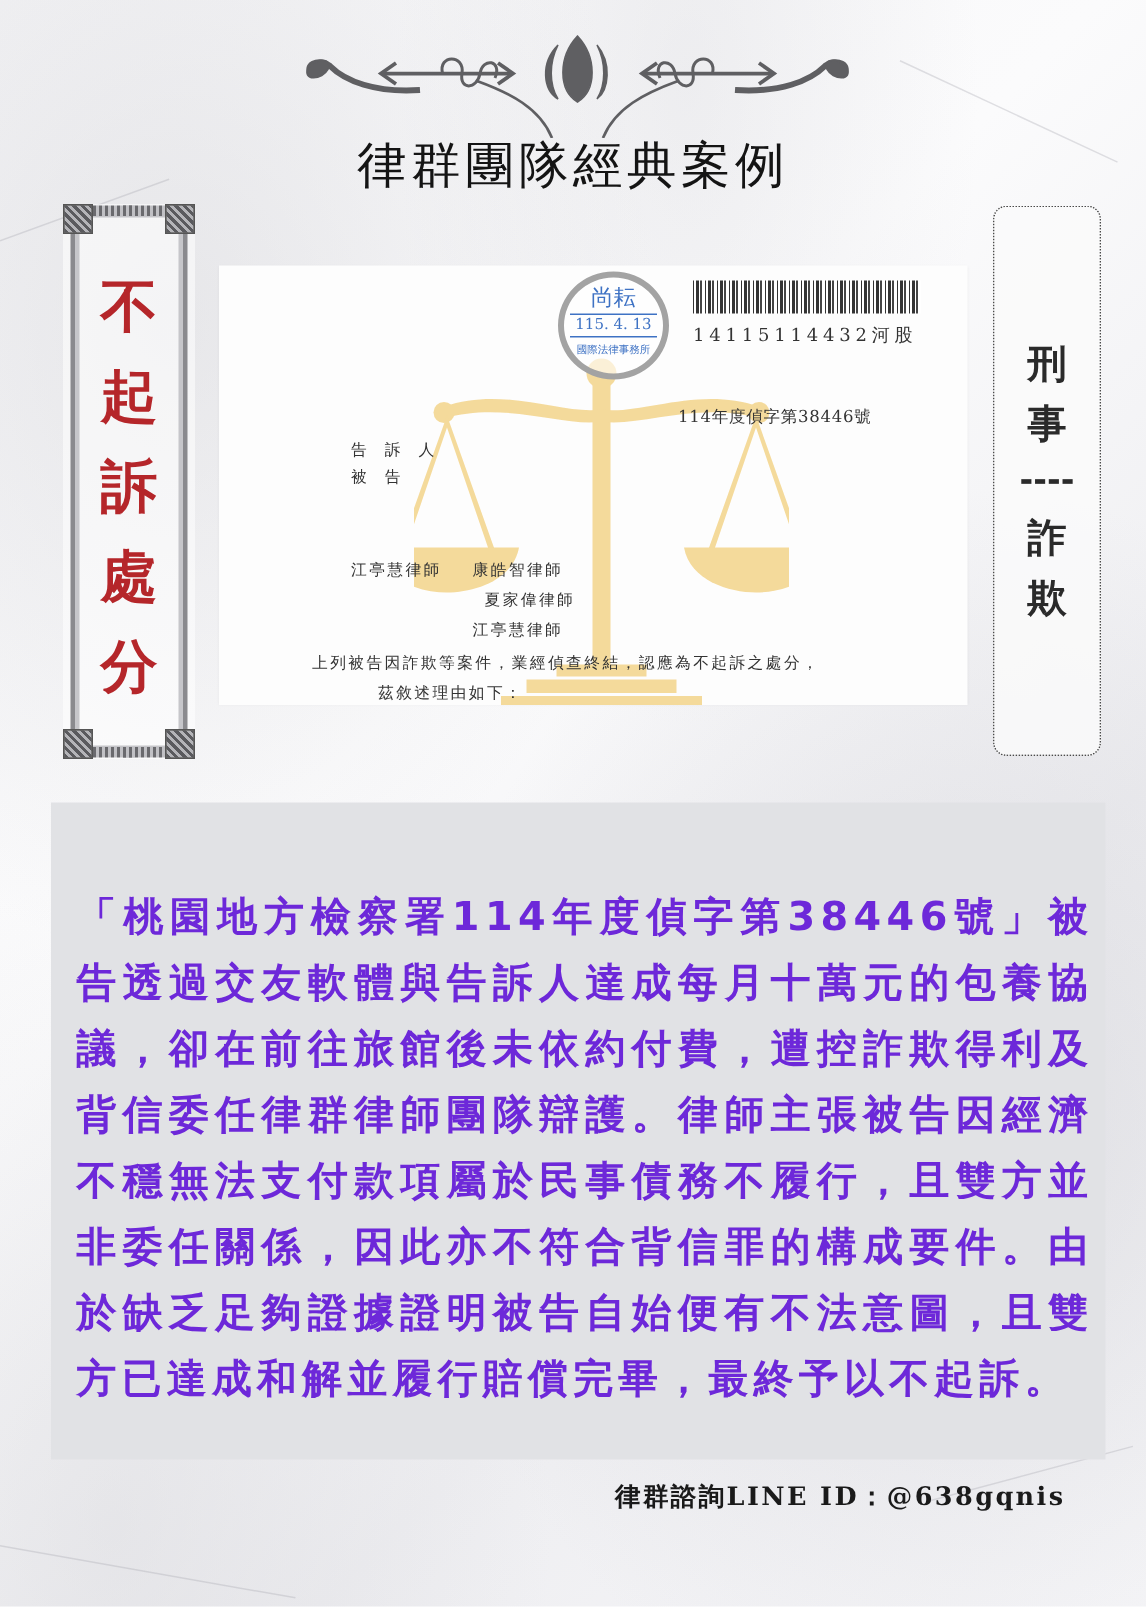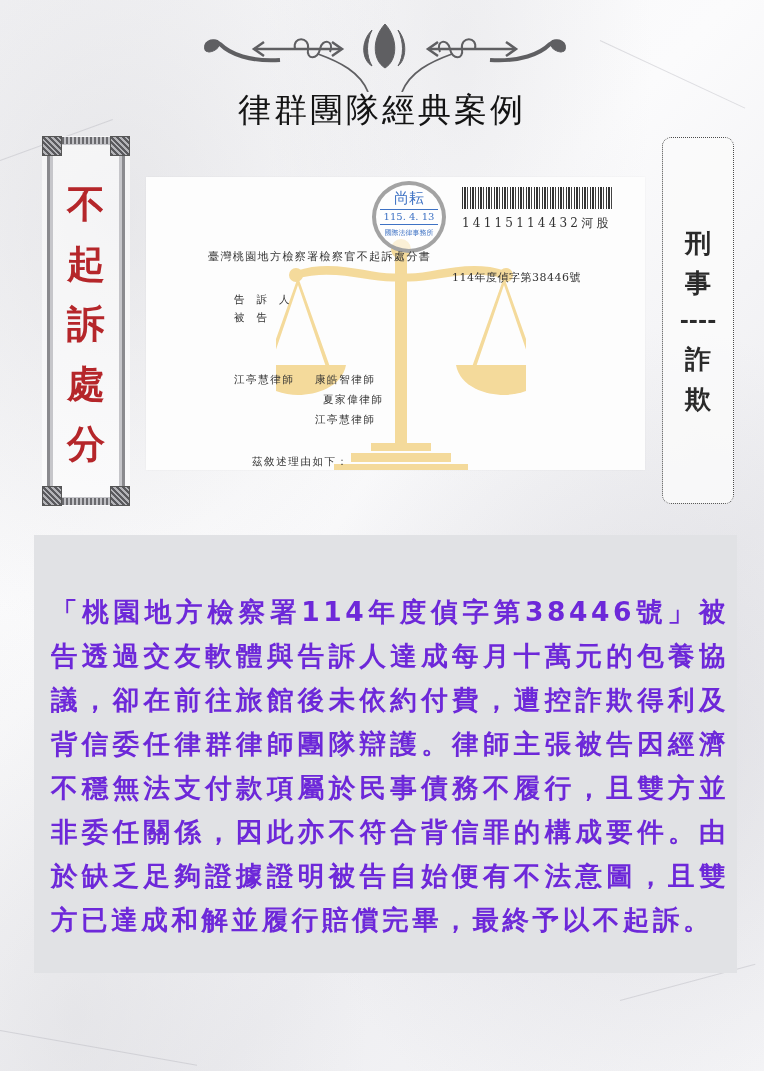--- a/index.html
+++ b/index.html
@@ -211,37 +211,38 @@
       <rect x="58" y="227" width="134" height="10"></rect>
     </g>
   </svg>
   <div class="stamp">
     <div class="s1">尚耘</div>
     <div class="s2">115. 4. 13</div>
     <div class="s3">國際法律事務所</div>
   </div>
   <div class="barcode"></div>
   <div class="barcode-num">14115114432河股</div>
-  <div class="t head">臺灣桃園地方檢察署檢察官不起訴處分書</div>
   <div class="t caseno">114年度偵字第38446號</div>
   <div class="t r1">告訴人</div>
   <div class="t r2">被告</div>
   <div class="t r3">江亭慧律師</div>
   <div class="t l1">康皓智律師</div>
   <div class="t l2">夏家偉律師</div>
   <div class="t l3">江亭慧律師</div>
+  <div class="t p1">上列被告因詐欺等案件，業經偵查終結，認應為不起訴之處分，</div>
   <div class="t p2">茲敘述理由如下：</div>
 </div>
 
 <div class="right-box">
   <span>刑</span>
   <span>事</span>
   <span class="dash">----</span>
   <span>詐</span>
   <span>欺</span>
 </div>
 
 <div class="summary">
   <p>「桃園地方檢察署114年度偵字第38446號」被告透過交友軟體與告訴人達成每月十萬元的包養協議，卻在前往旅館後未依約付費，遭控詐欺得利及背信委任律群律師團隊辯護。律師主張被告因經濟不穩無法支付款項屬於民事債務不履行，且雙方並非委任關係，因此亦不符合背信罪的構成要件。由於缺乏足夠證據證明被告自始便有不法意圖，且雙方已達成和解並履行賠償完畢，最終予以不起訴。</p>
 </div>
 
 <div class="contacts">
+  <div>律群諮詢LINE ID：@638gqnis</div>
 </div>
 
 </body></html>

